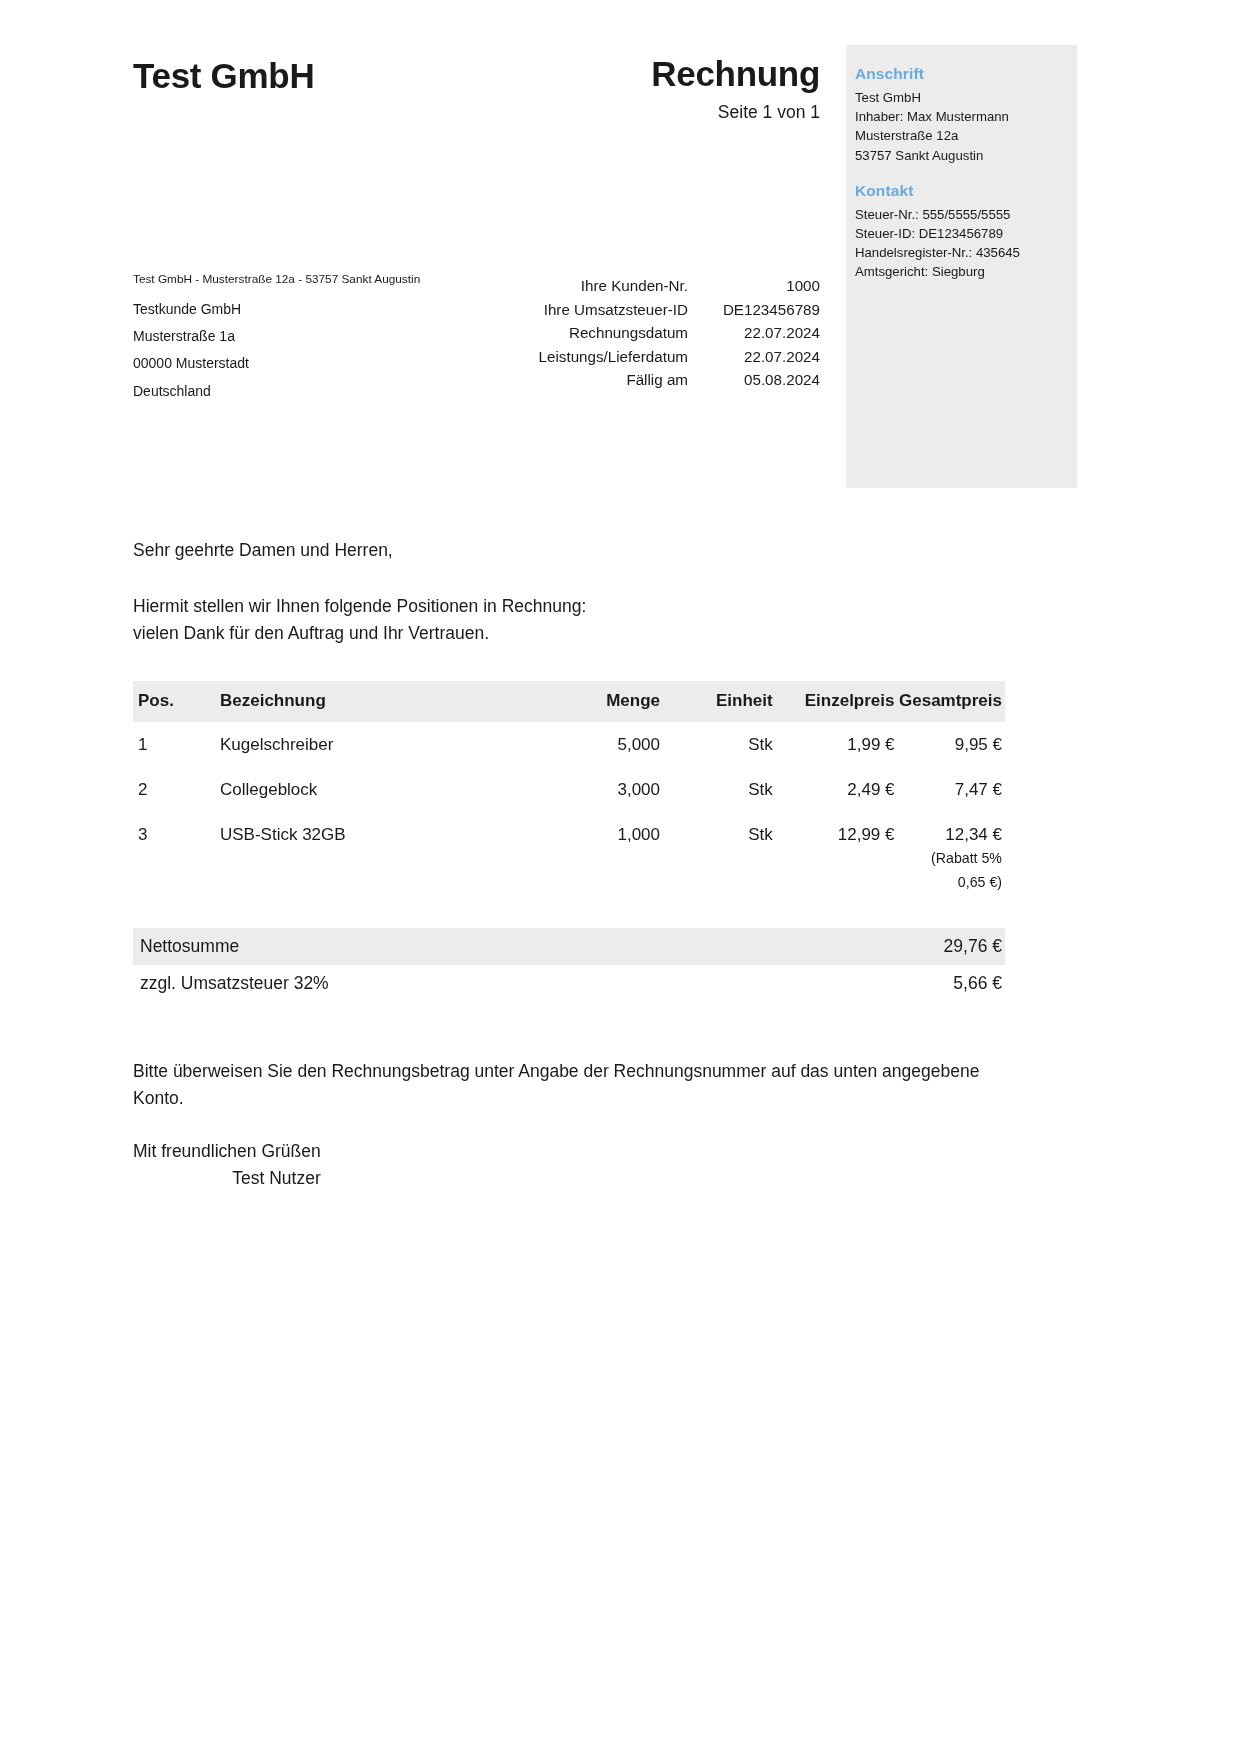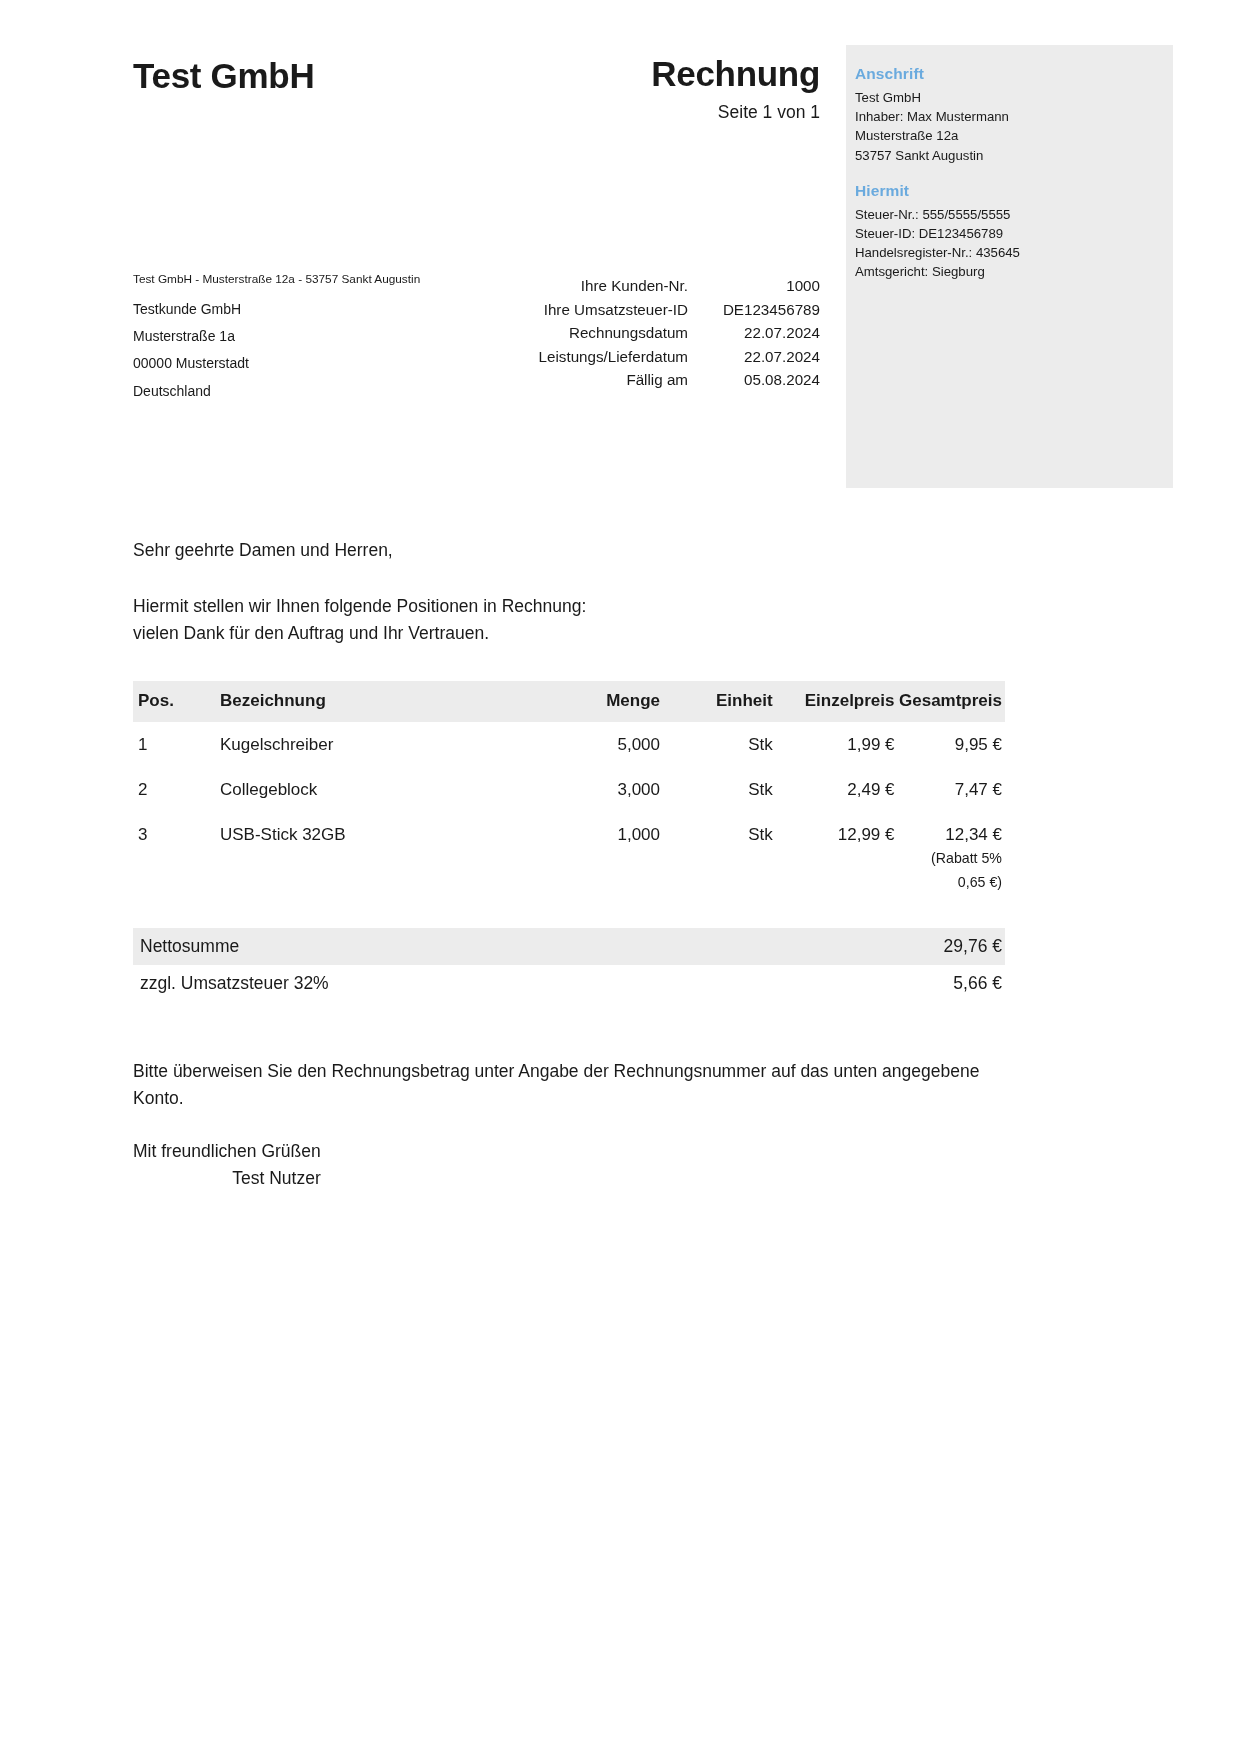--- a/index.html
+++ b/index.html
@@ -14,21 +14,21 @@
     font-family: "Liberation Sans", sans-serif;
     color: #1a1a1a;
     -webkit-font-smoothing: antialiased;
   }
 
   
   .sidebar {
     position: absolute;
     left: 846px;
     top: 45px;
-    width: 327px;
+    width: 231px;
     min-height: 443px;
     background: #ececec;
     box-sizing: border-box;
     padding: 20px 0 22px 9px;
   }
   .side-block { margin-bottom: 17px; }
   .side-block:last-child { margin-bottom: 0; }
   .side-h {
     color: #6aaade;
     font-size: 15.5px;
@@ -214,21 +214,21 @@
 
 <aside class="sidebar">
   <div class="side-block">
     <div class="side-h">Anschrift</div>
     <div class="side-line">Test GmbH</div>
     <div class="side-line">Inhaber: Max Mustermann</div>
     <div class="side-line">Musterstraße 12a</div>
     <div class="side-line">53757 Sankt Augustin</div>
   </div>
   <div class="side-block">
-    <div class="side-h">Hiermit</div>
+    <div class="side-h">Kontakt</div>
     <div class="side-line">Steuer-Nr.: 555/5555/5555</div>
     <div class="side-line">Steuer-ID: DE123456789</div>
     <div class="side-line">Handelsregister-Nr.: 435645</div>
     <div class="side-line">Amtsgericht: Siegburg</div>
   </div>
 </aside>
 
 <div class="company-name">Test GmbH</div>
 <div class="doc-title">Rechnung</div>
 <div class="doc-page">Seite 1 von 1</div>

